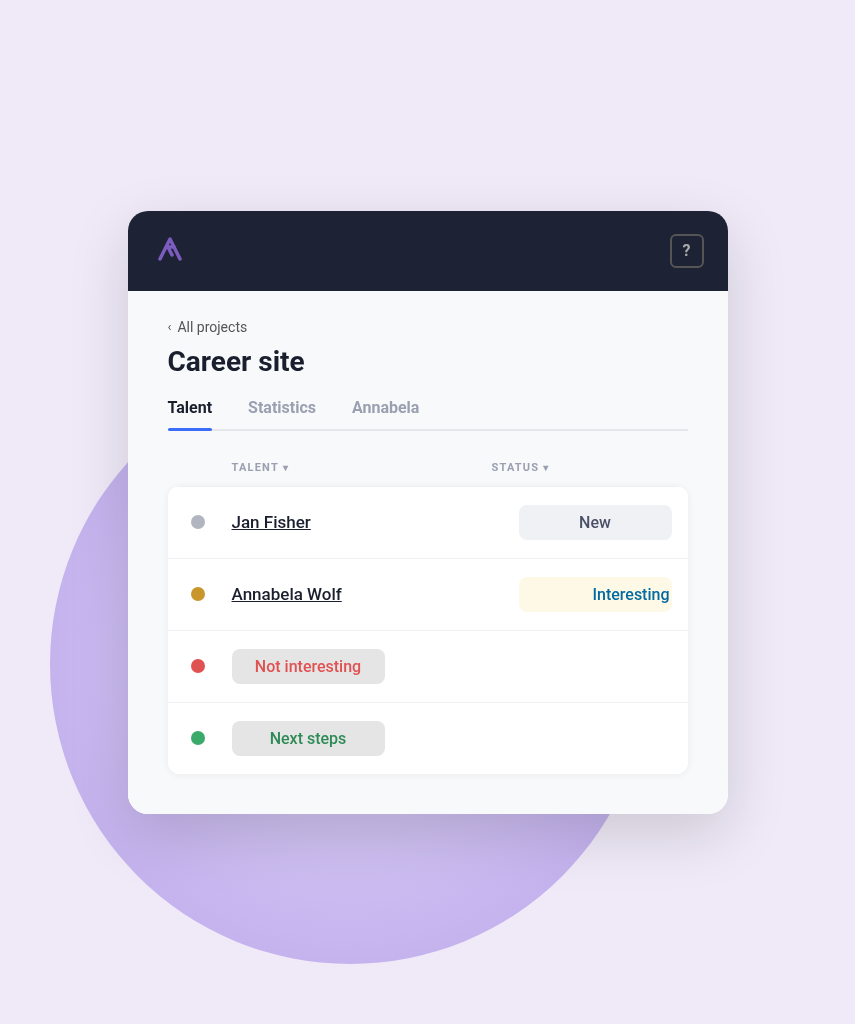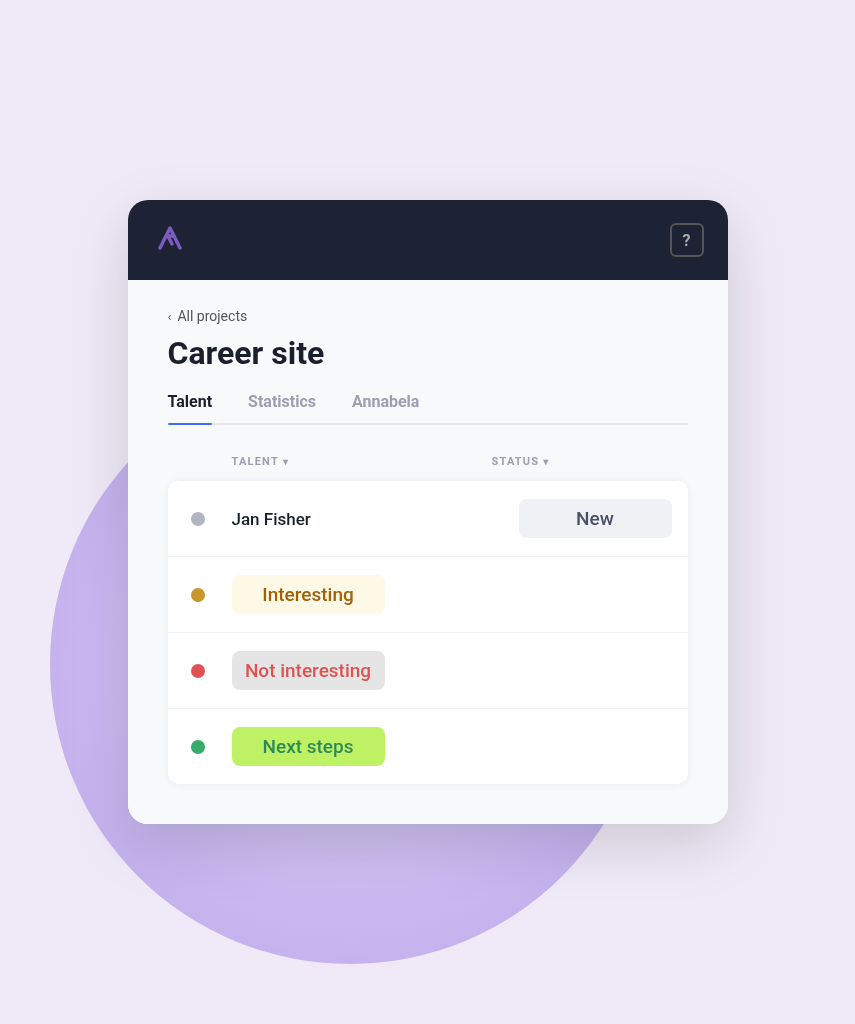--- a/index.html
+++ b/index.html
@@ -77,21 +77,21 @@
       margin-bottom: 10px;
       cursor: pointer;
     }
 
     .breadcrumb-chevron {
       font-size: 13px;
       color: #555;
     }
 
     .page-title {
-      font-size: 32px;
+      font-size: 28px;
       font-weight: 700;
       color: #1a1f2e;
       margin-bottom: 20px;
     }
 
     .tabs {
       display: flex;
       gap: 36px;
       border-bottom: 2px solid #e5e7eb;
       margin-bottom: 30px;
@@ -183,48 +183,50 @@
       width: 14px;
       height: 14px;
       border-radius: 50%;
     }
 
     .talent-name {
       flex: 1;
       font-size: 17px;
       font-weight: 500;
       color: #1a1f2e;
+      text-decoration: underline;
     }
 
     .status-badge {
       width: 153px;
       padding: 8px 2px;
       border-radius: 8px;
-      font-size: 19px;
+      font-size: 16px;
       font-weight: 500;
       text-align: center;
     }
 
     .status-new {
       background: #f0f1f5;
       color: #4a5068;
     }
 
     .status-interesting {
       background: #fef9e7;
-      color: #a16207;
+      color: #0369a1;
+      text-align: right;
     }
 
     .status-not-interesting {
       background: #e5e5e5;
       color: #e05252;
     }
 
     .status-next-steps {
-      background: #bef264;
+      background: #e5e5e5;
       color: #2e8b57;
     }
 
     .table-body {
       background: white;
       border-radius: 12px;
       overflow: hidden;
       box-shadow: 0 1px 8px rgba(0,0,0,0.06);
     }
   </style>
@@ -279,20 +281,21 @@
           <div class="talent-dot" style="background-color:#b0b5c0;"></div>
         </div>
         <span class="talent-name">Jan Fisher</span>
         <span class="status-badge status-new">New</span>
       </div>
 
       <div class="talent-row">
         <div class="talent-avatar">
           <div class="talent-dot" style="background-color:#c8962a;"></div>
         </div>
+        <span class="talent-name">Annabela Wolf</span>
         <span class="status-badge status-interesting">Interesting</span>
       </div>
 
       <div class="talent-row">
         <div class="talent-avatar">
           <div class="talent-dot" style="background-color:#e05252;"></div>
         </div>
         <span class="status-badge status-not-interesting">Not interesting</span>
       </div>
 

